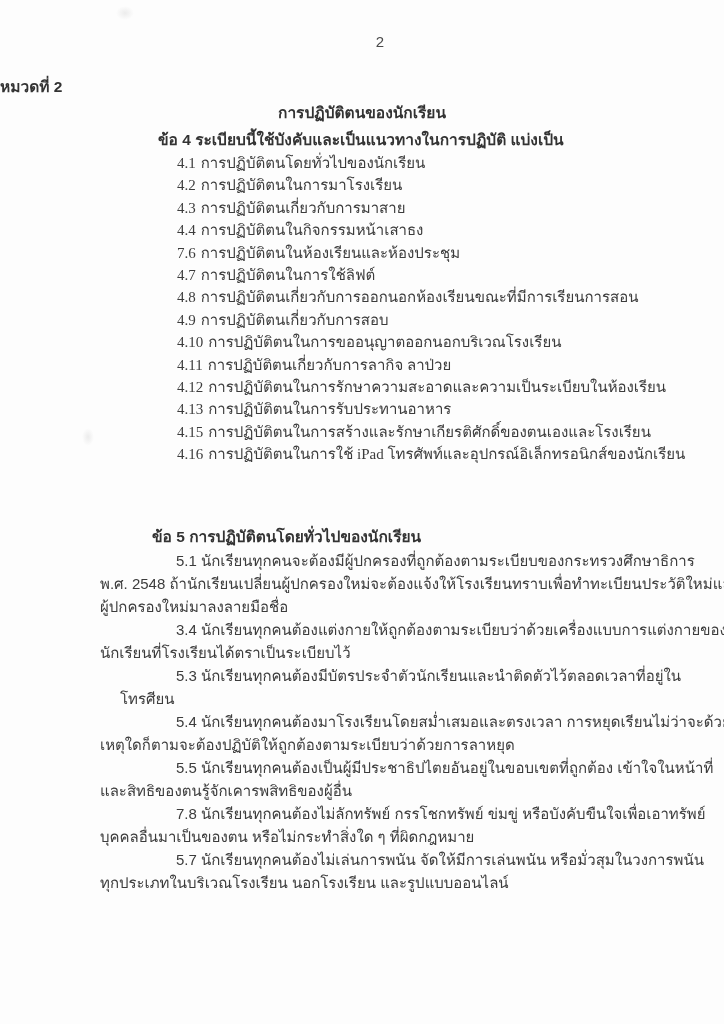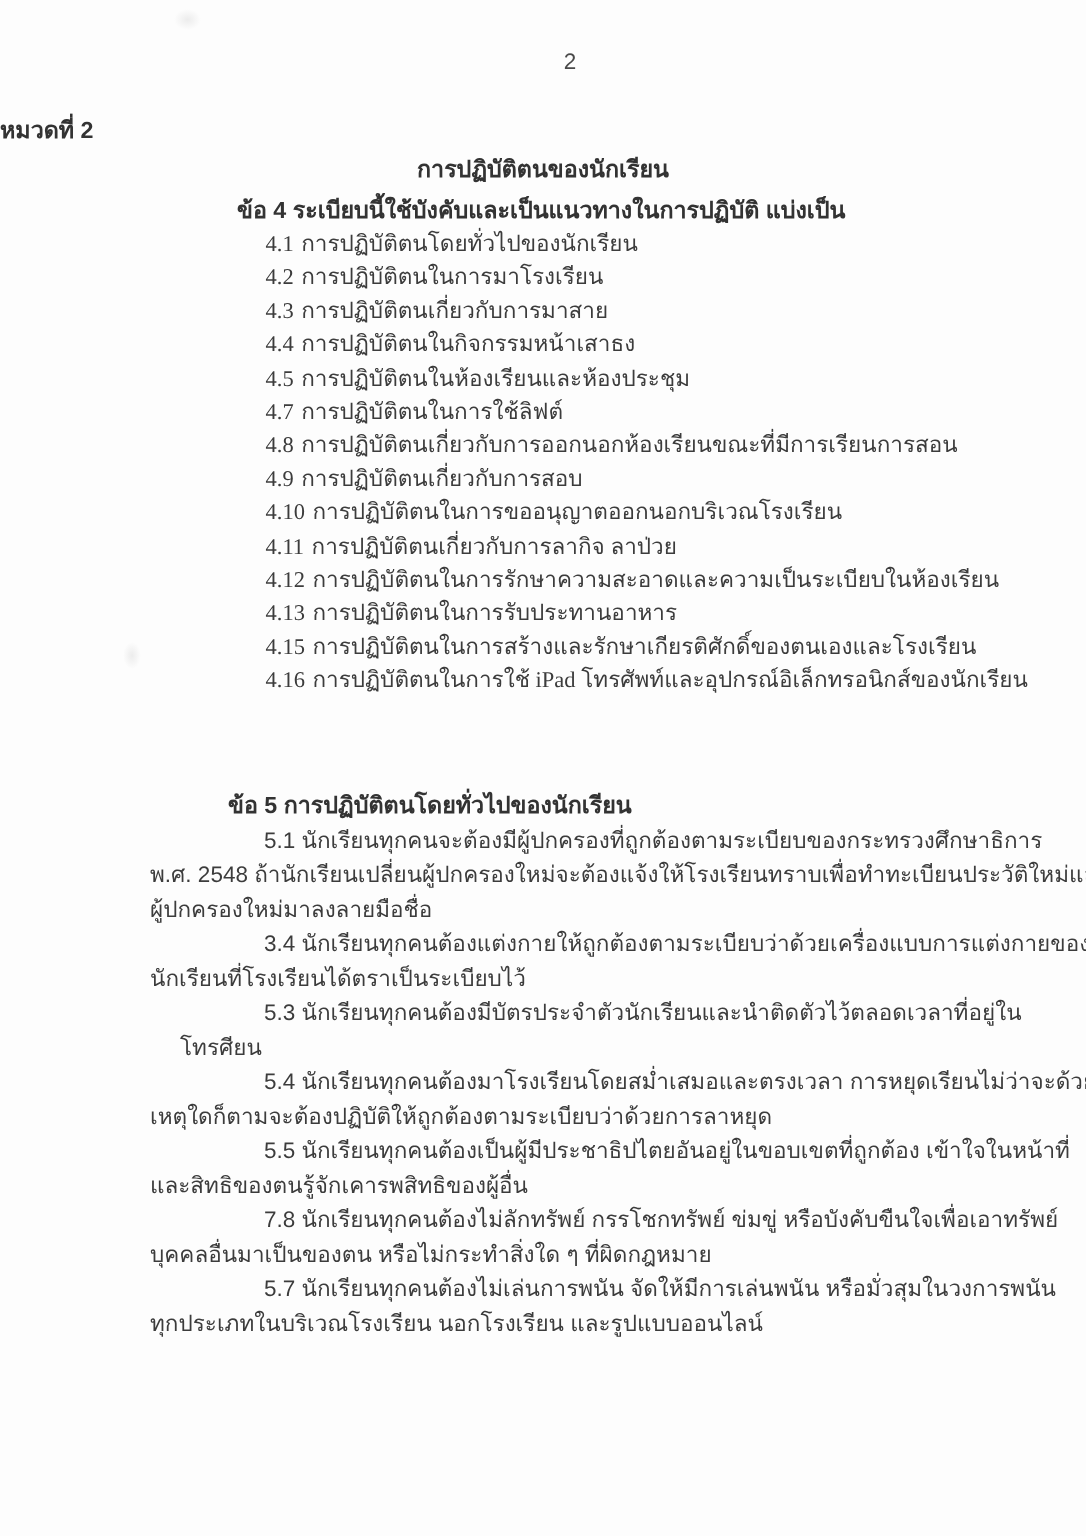--- a/index.html
+++ b/index.html
@@ -71,21 +71,21 @@
   <div class="chapter-title">หมวดที่ 2</div>
   <div class="chapter-subtitle">การปฏิบัติตนของนักเรียน</div>
 
   <div class="clause4-heading">ข้อ 4 ระเบียบนี้ใช้บังคับและเป็นแนวทางในการปฏิบัติ แบ่งเป็น</div>
 
   <div class="clause4-items">
     <div class="item"><span class="num">4.1</span><span>การปฏิบัติตนโดยทั่วไปของนักเรียน</span></div>
     <div class="item"><span class="num">4.2</span><span>การปฏิบัติตนในการมาโรงเรียน</span></div>
     <div class="item"><span class="num">4.3</span><span>การปฏิบัติตนเกี่ยวกับการมาสาย</span></div>
     <div class="item"><span class="num">4.4</span><span>การปฏิบัติตนในกิจกรรมหน้าเสาธง</span></div>
-    <div class="item"><span class="num">4.5</span><span>การปฏิบัติตนในห้องเรียนและห้องประชุม</span></div>
+    <div class="item"><span class="num">7.6</span><span>การปฏิบัติตนในห้องเรียนและห้องประชุม</span></div>
     <div class="item"><span class="num">4.7</span><span>การปฏิบัติตนในการใช้ลิฟต์</span></div>
     <div class="item"><span class="num">4.8</span><span>การปฏิบัติตนเกี่ยวกับการออกนอกห้องเรียนขณะที่มีการเรียนการสอน</span></div>
     <div class="item"><span class="num">4.9</span><span>การปฏิบัติตนเกี่ยวกับการสอบ</span></div>
     <div class="item"><span class="num">4.10</span><span>การปฏิบัติตนในการขออนุญาตออกนอกบริเวณโรงเรียน</span></div>
     <div class="item"><span class="num">4.11</span><span>การปฏิบัติตนเกี่ยวกับการลากิจ ลาป่วย</span></div>
     <div class="item"><span class="num">4.12</span><span>การปฏิบัติตนในการรักษาความสะอาดและความเป็นระเบียบในห้องเรียน</span></div>
     <div class="item"><span class="num">4.13</span><span>การปฏิบัติตนในการรับประทานอาหาร</span></div>
     <div class="item"><span class="num">4.15</span><span>การปฏิบัติตนในการสร้างและรักษาเกียรติศักดิ์ของตนเองและโรงเรียน</span></div>
     <div class="item"><span class="num">4.16</span><span>การปฏิบัติตนในการใช้ iPad โทรศัพท์และอุปกรณ์อิเล็กทรอนิกส์ของนักเรียน</span></div>
   </div>

